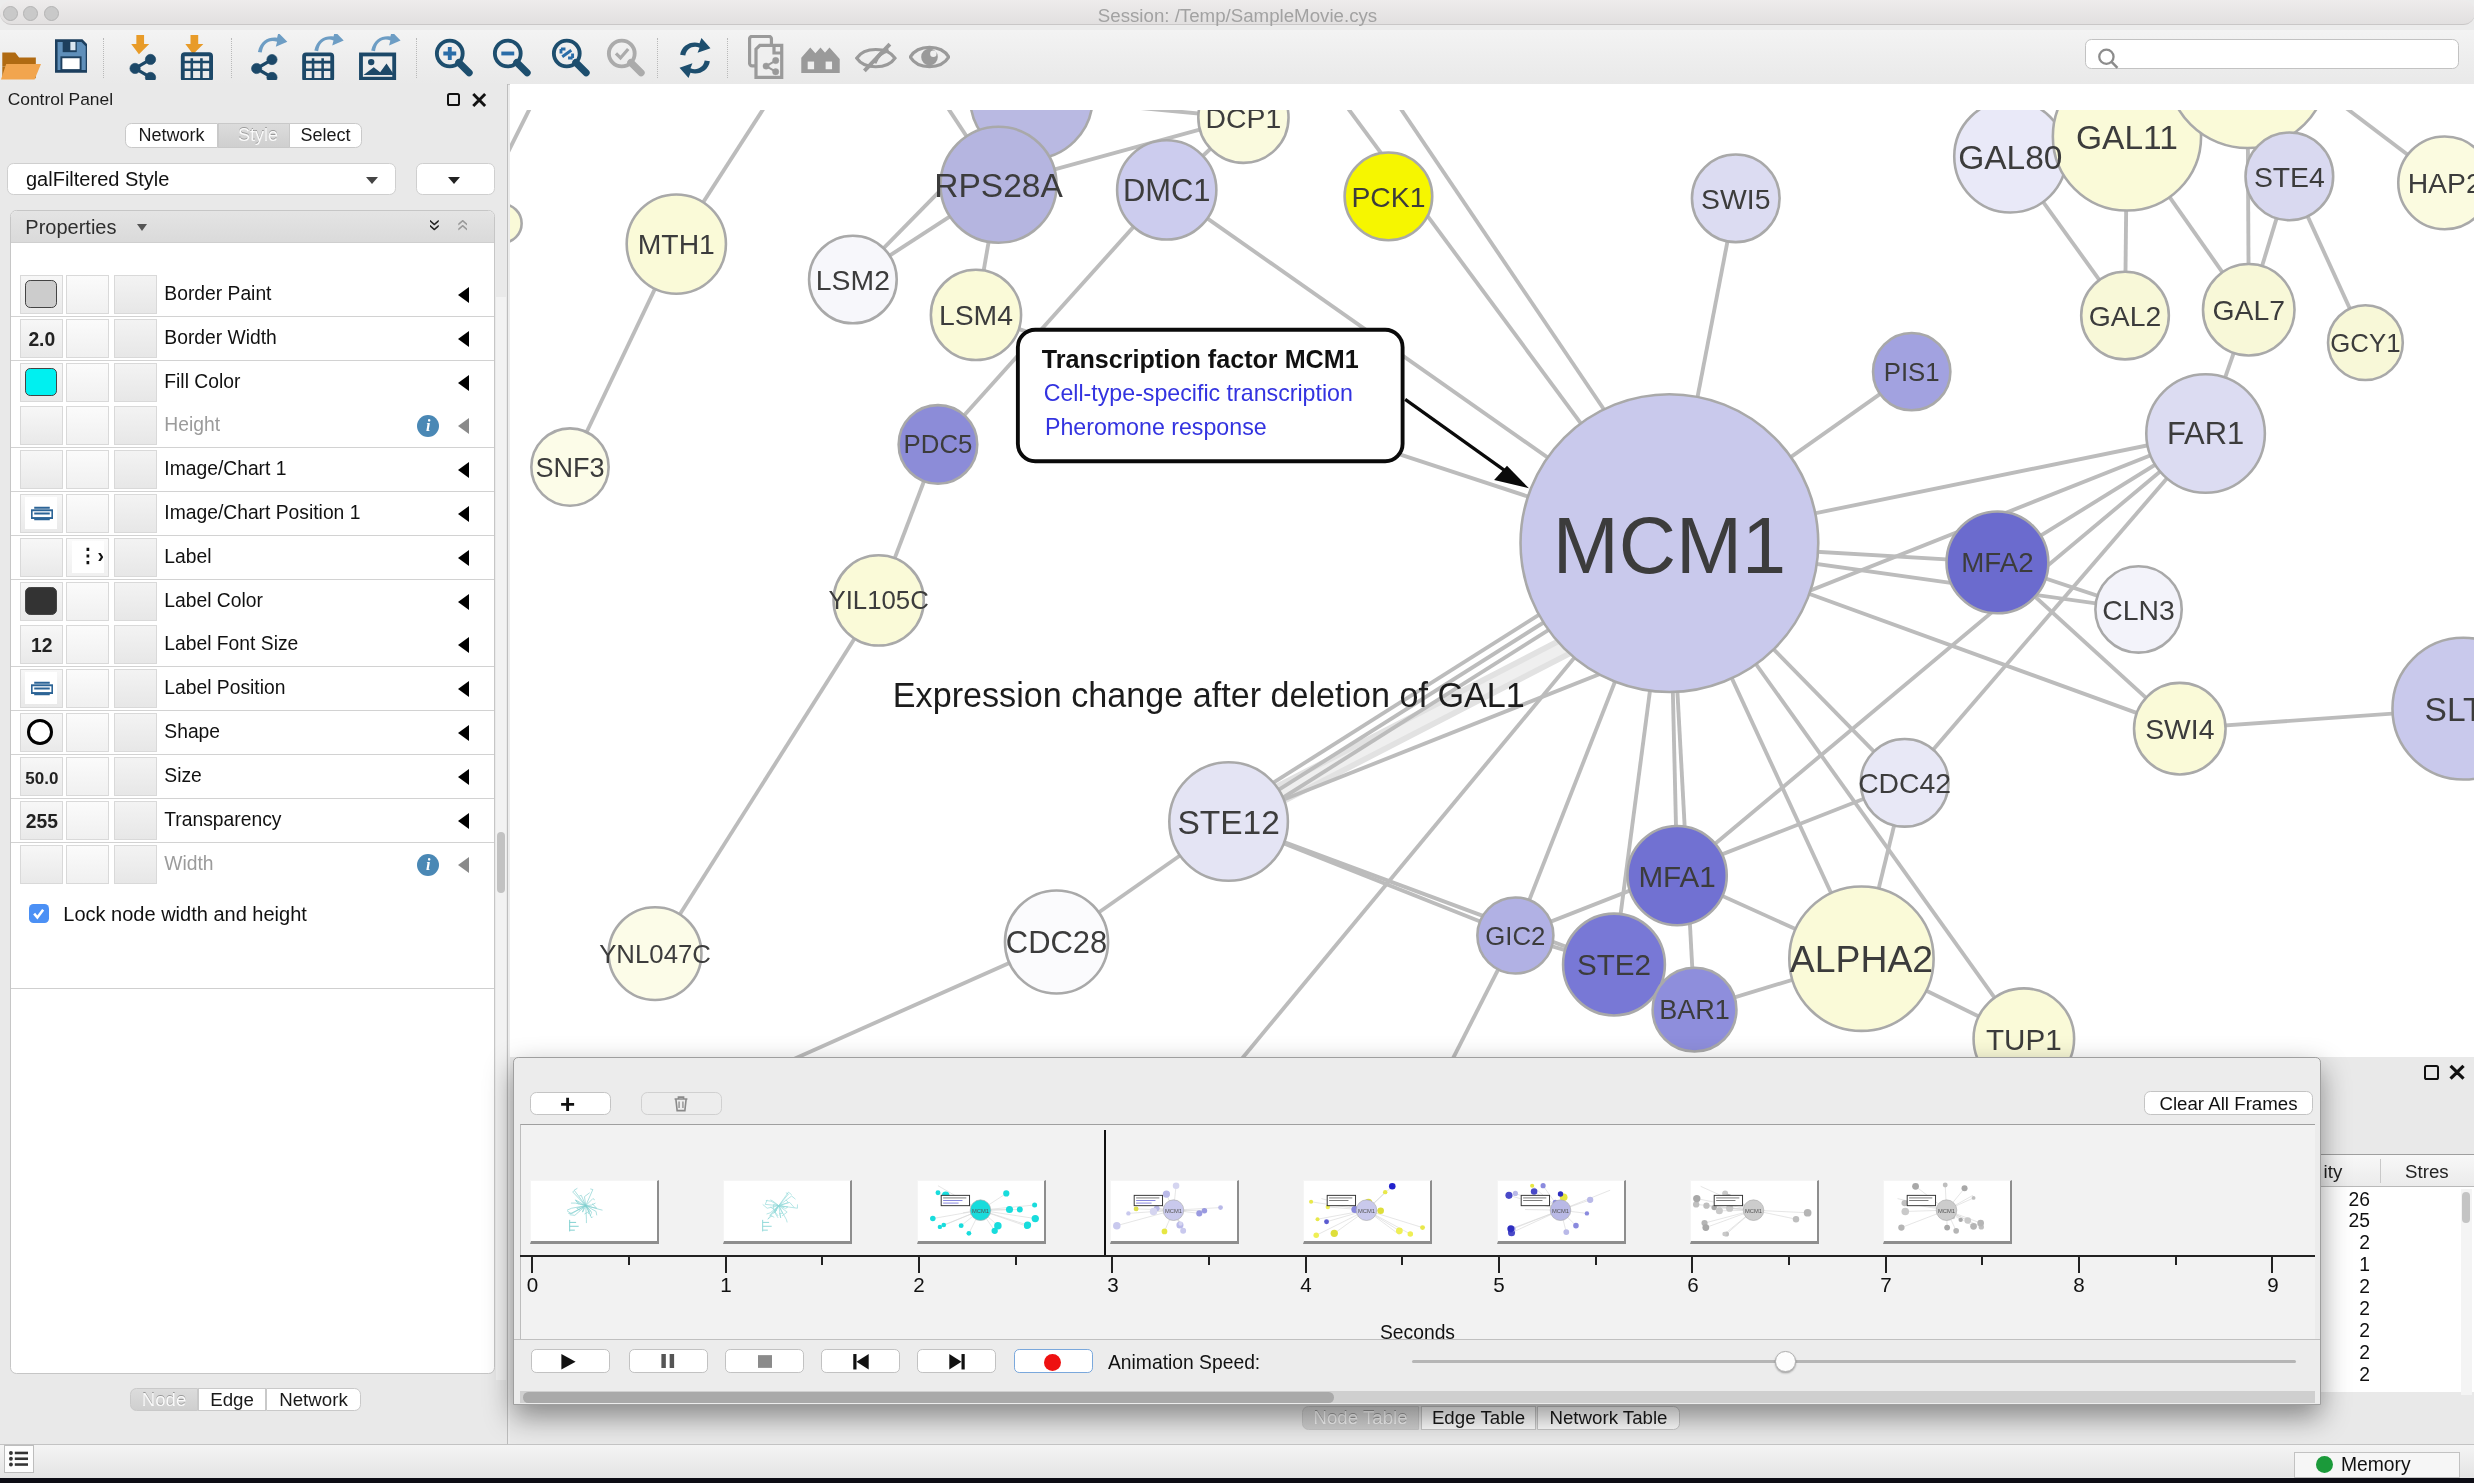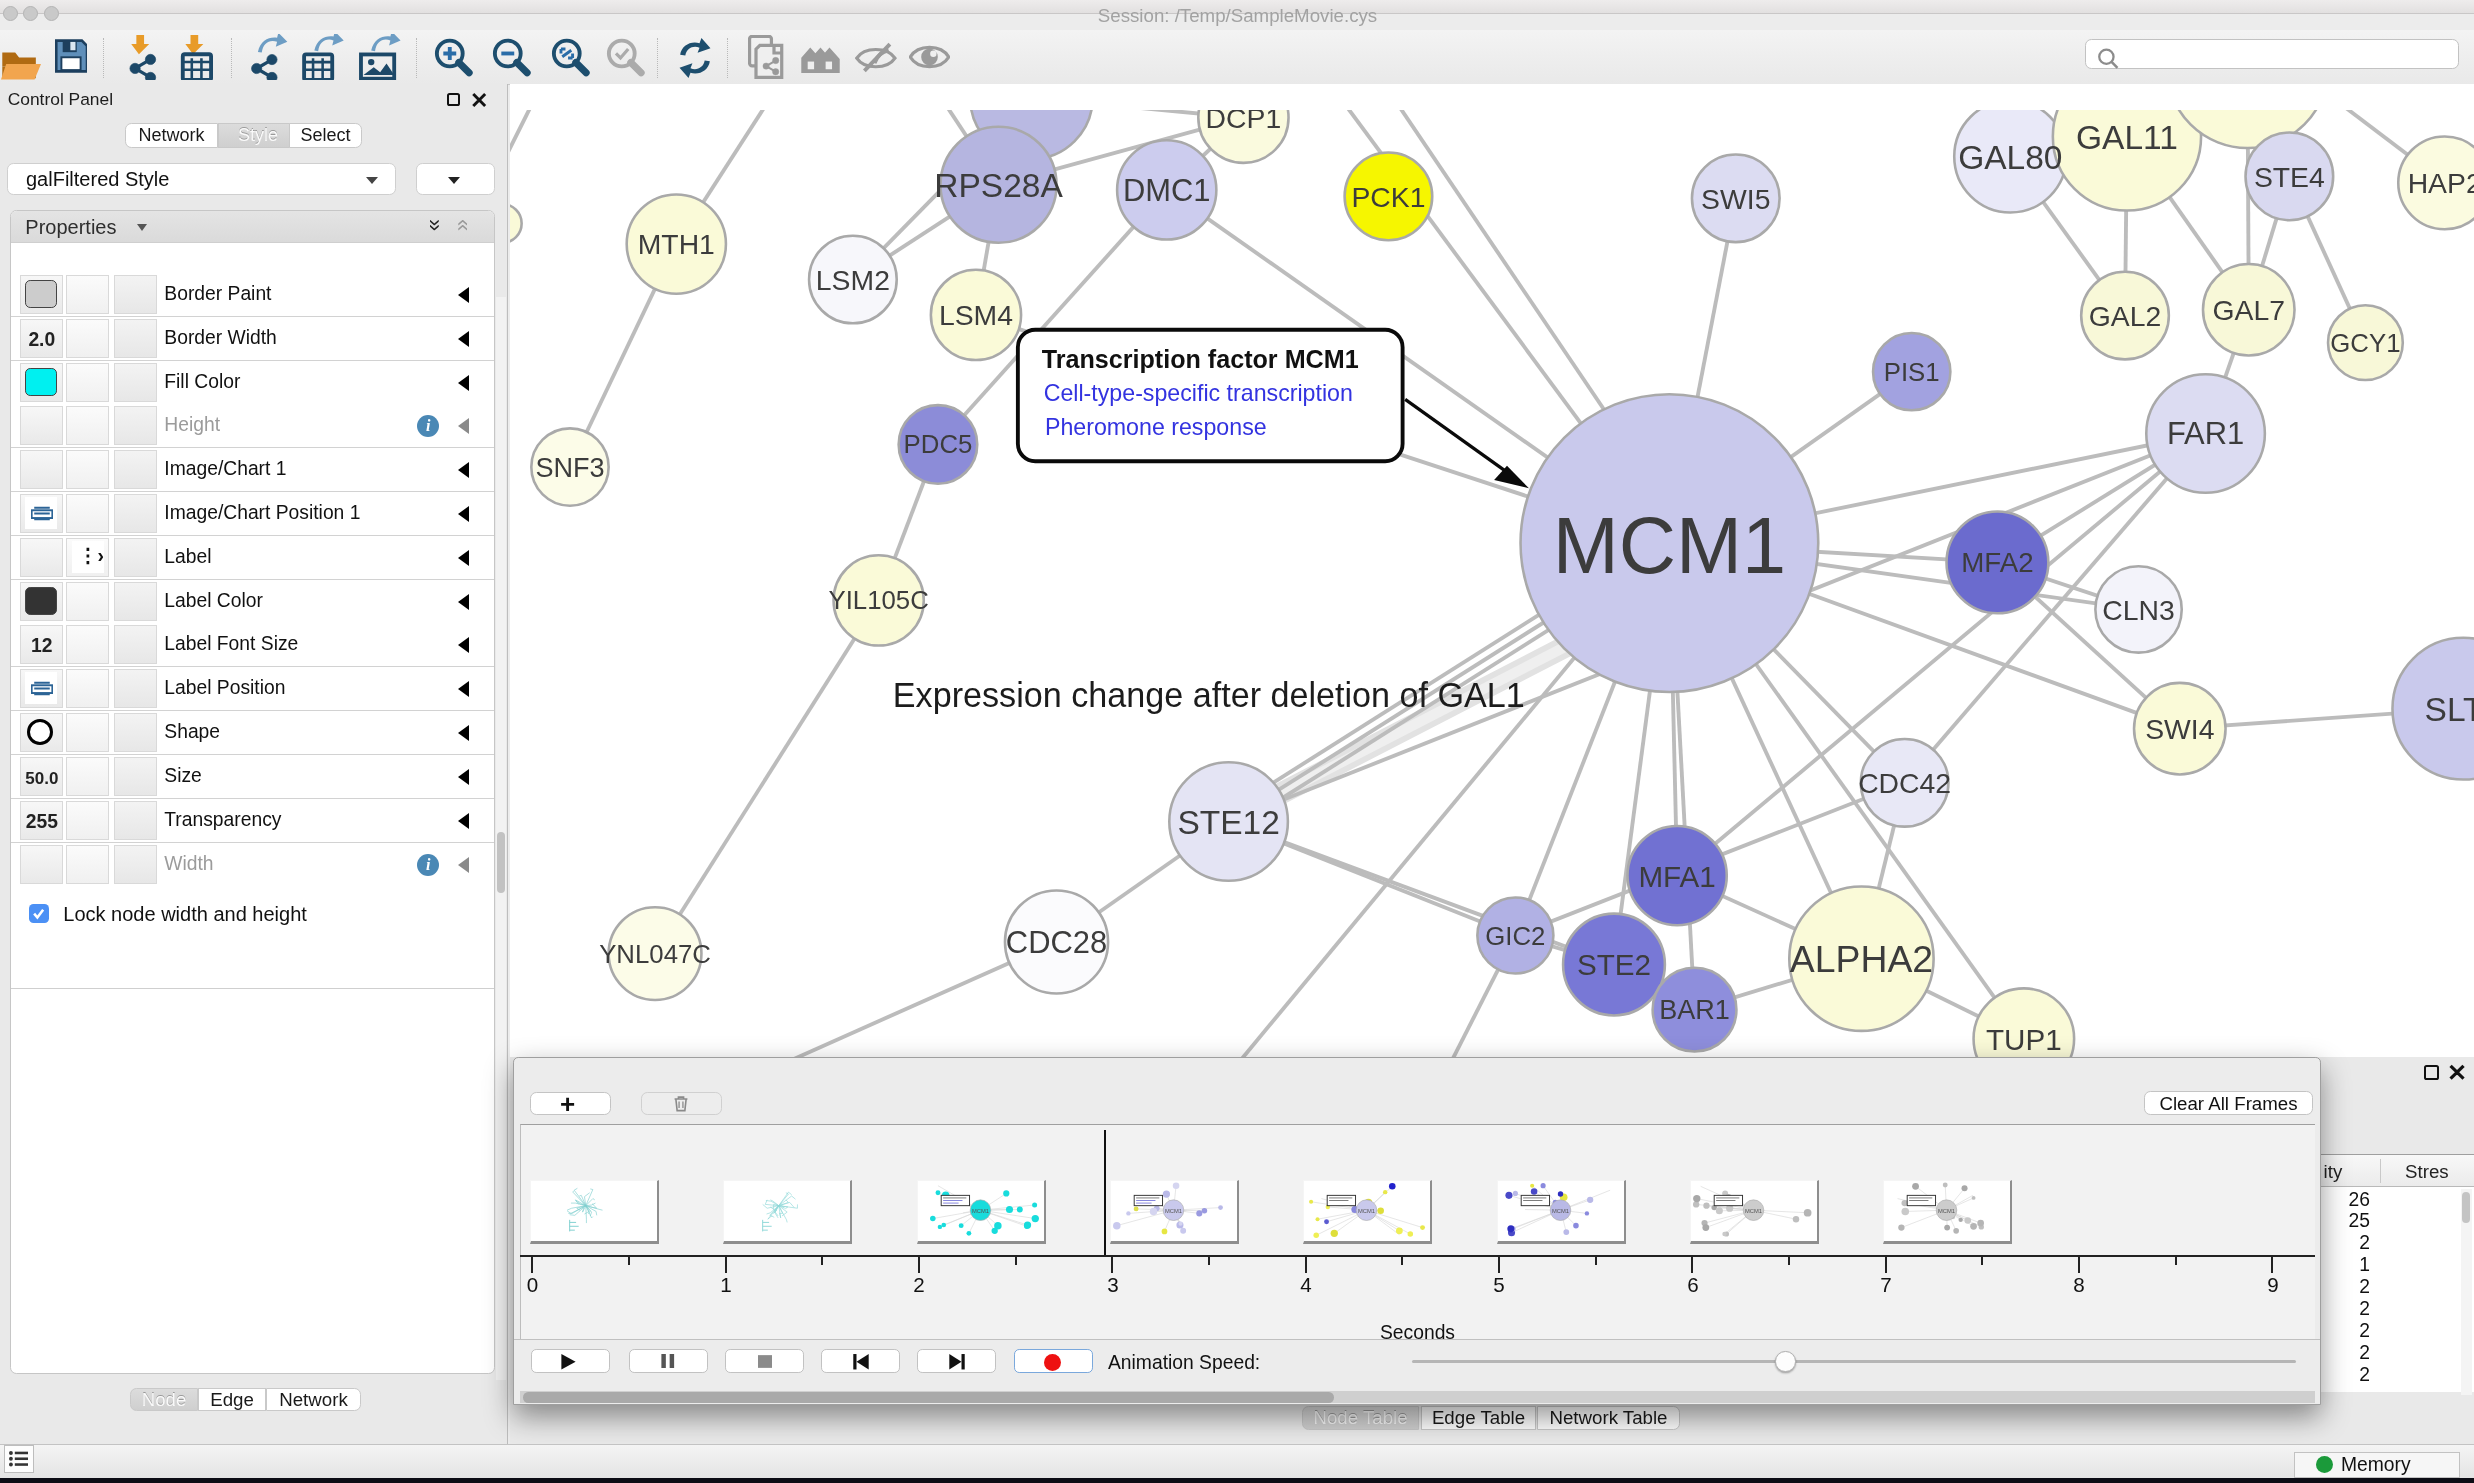--- a/index.html
+++ b/index.html
@@ -1,18 +1,18 @@
 <!DOCTYPE html>
 <html style="font-size:10.3px"><head><meta charset="utf-8"><style>
 *{margin:0;padding:0;box-sizing:border-box;}
 html,body{width:2475px;height:1484px;overflow:hidden;background:#ececec;
  font-family:"Liberation Sans",sans-serif;}
 .abs{position:absolute;}
-.titlebar{left:0;top:0;width:2475px;height:14px;background:linear-gradient(#eeecec,#e2e0e0);
- border-bottom:0.6px solid #c9c7c7;}
+.titlebar{left:0;top:0;width:2475px;height:25px;background:linear-gradient(#eeecec,#e2e0e0);
+ border-bottom:0.6px solid #c9c7c7;border-radius:12px;}
 .tl{border-radius:50%;width:15px;height:15px;top:6.4px;}
 .toolbar{left:0;top:30px;width:2475px;height:55px;background:linear-gradient(#f3f3f3,#e9e9e9);
  border-bottom:1.3px solid #c9c9c9;}
 .tsep{top:7.7px;width:0px;height:40px;border-left:1.9px dotted #b9b9b9;}
 .search{left:2085px;top:9px;width:374px;height:30px;background:#fff;border:1.3px solid #c2c2c2;
  border-radius:6.4px;}
 .leftpanel{left:0;top:84px;width:508px;height:1360px;background:#e9e9e9;border-right:1.3px solid #bdbdbd;}
 .seg{height:24.5px;border:0.6px solid #c9c9c9;background:#fff;color:#1a1a1a;font-size:18px;
  text-align:center;display:flex;align-items:center;justify-content:center;}
 .seg.sel{background:linear-gradient(#dcdcdc,#cfcfcf);color:#fafafa;text-shadow:0 -0.6px 0.6px #9a9a9a;}

